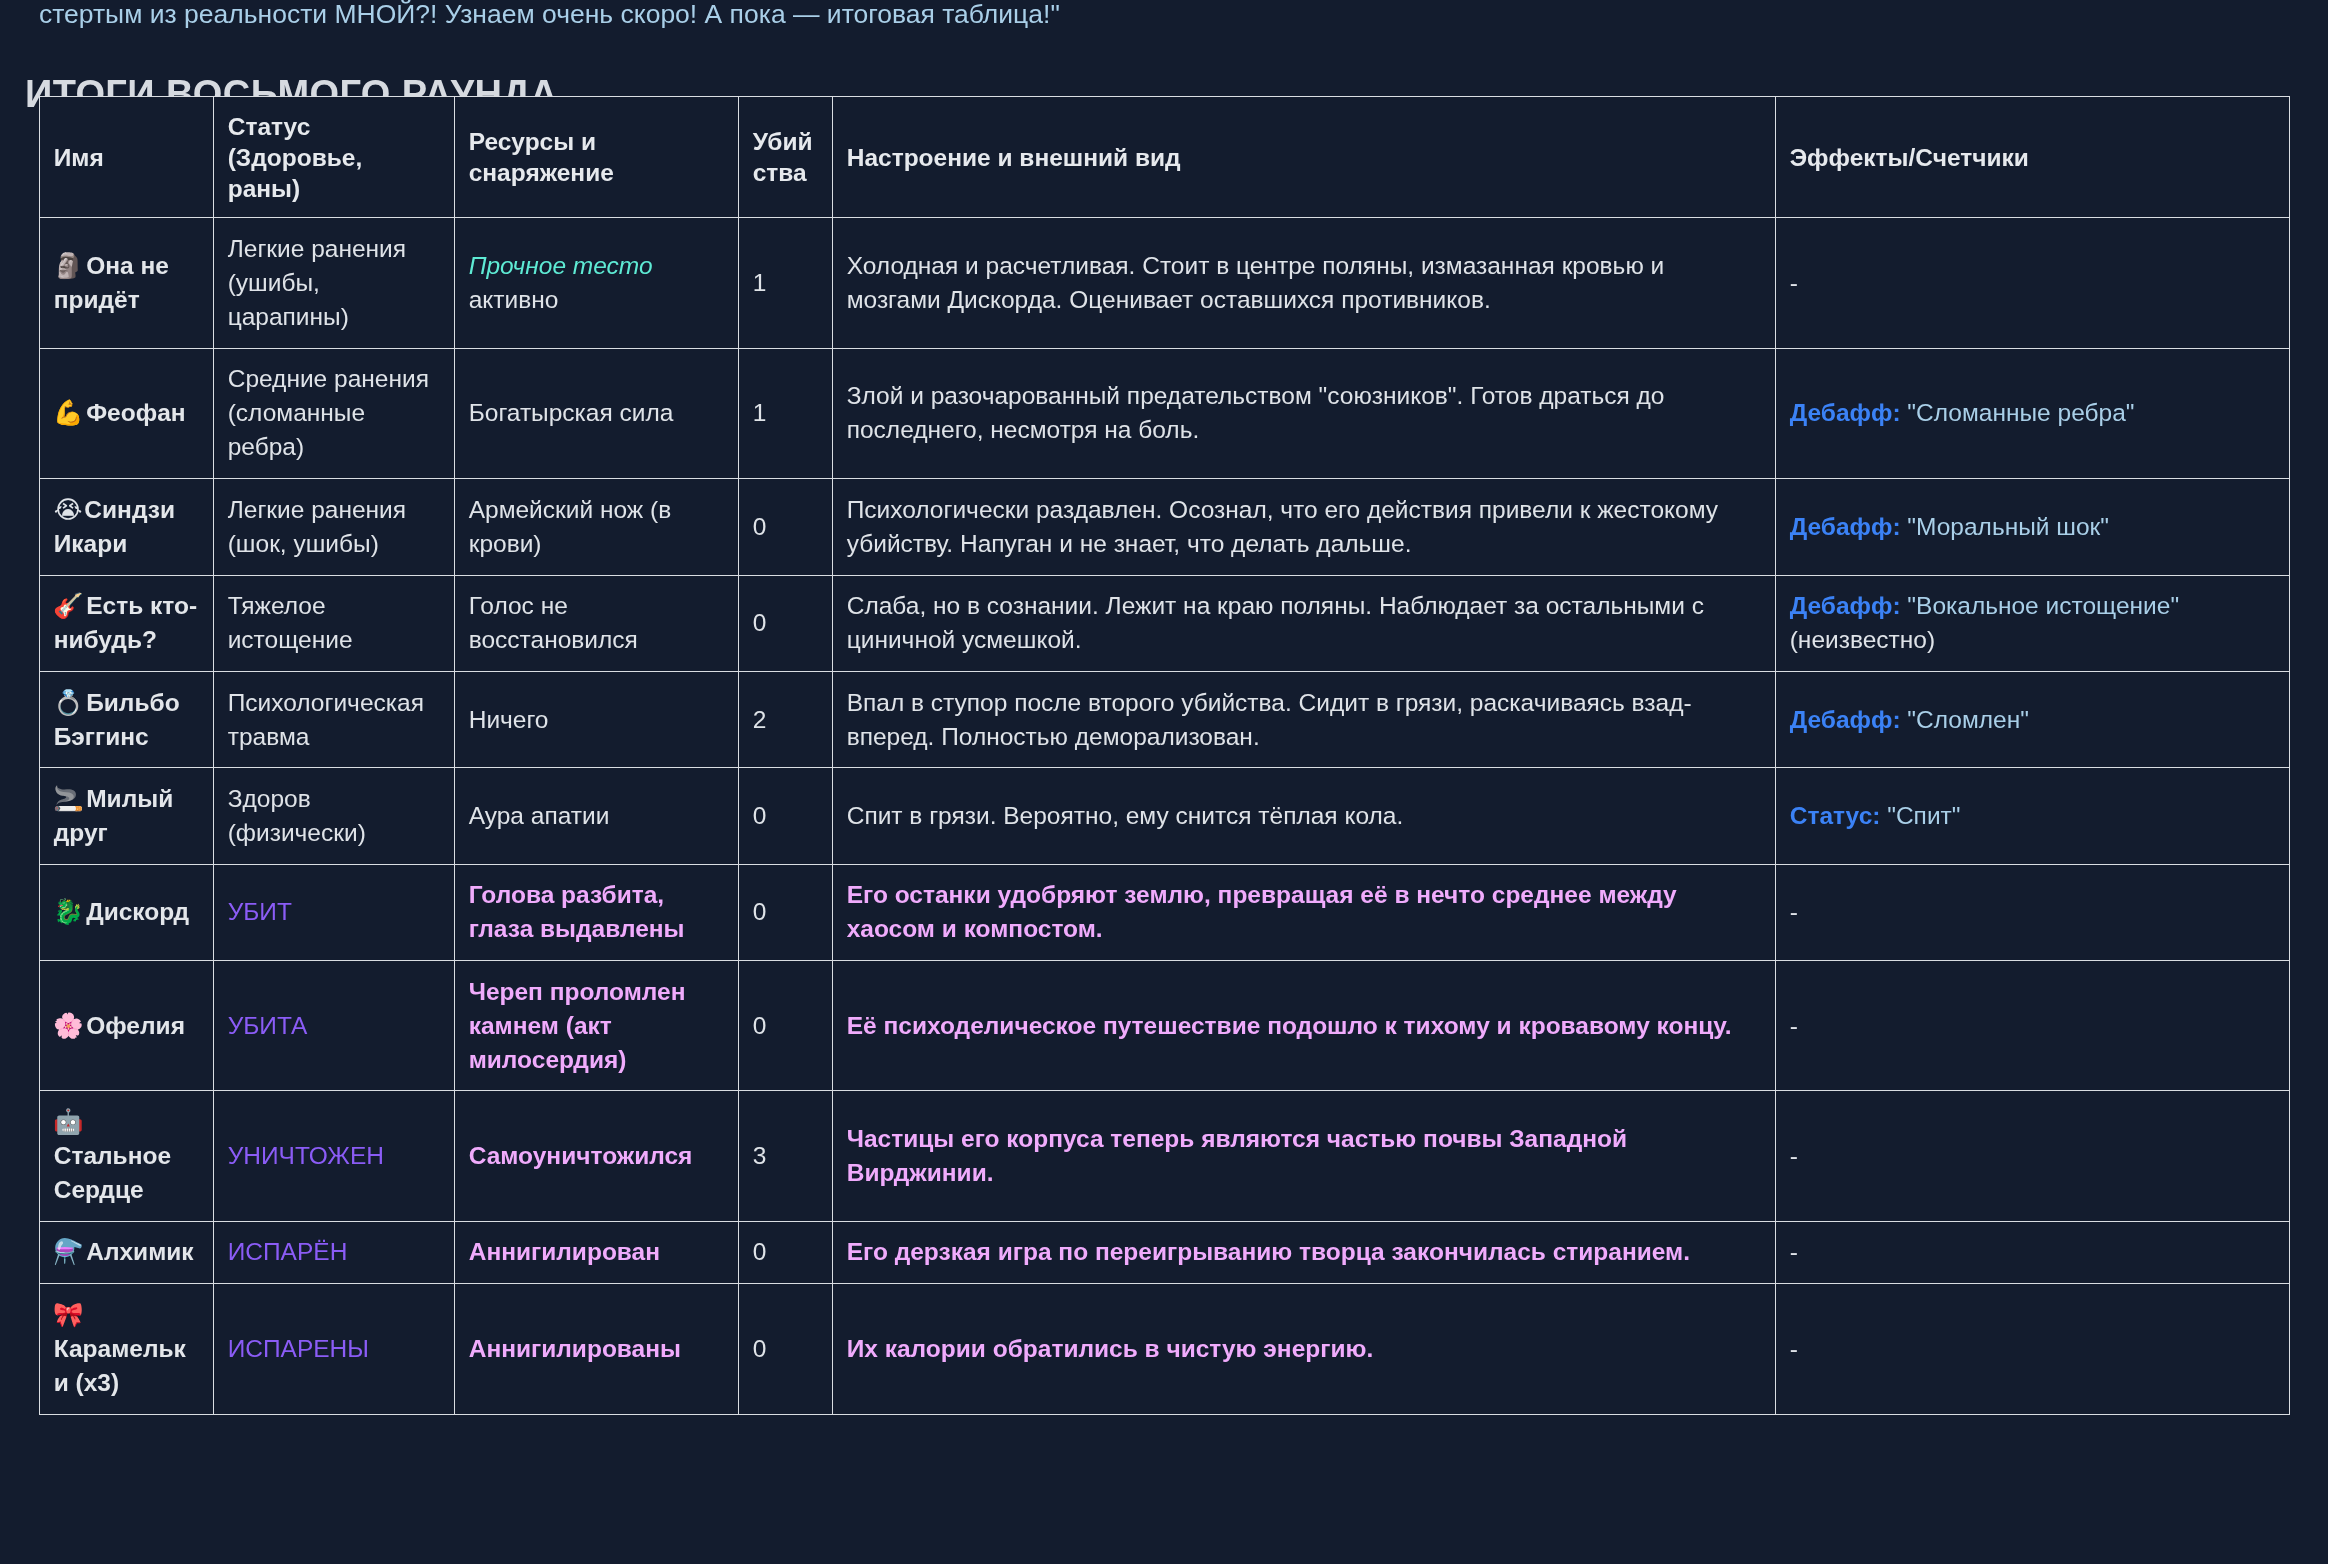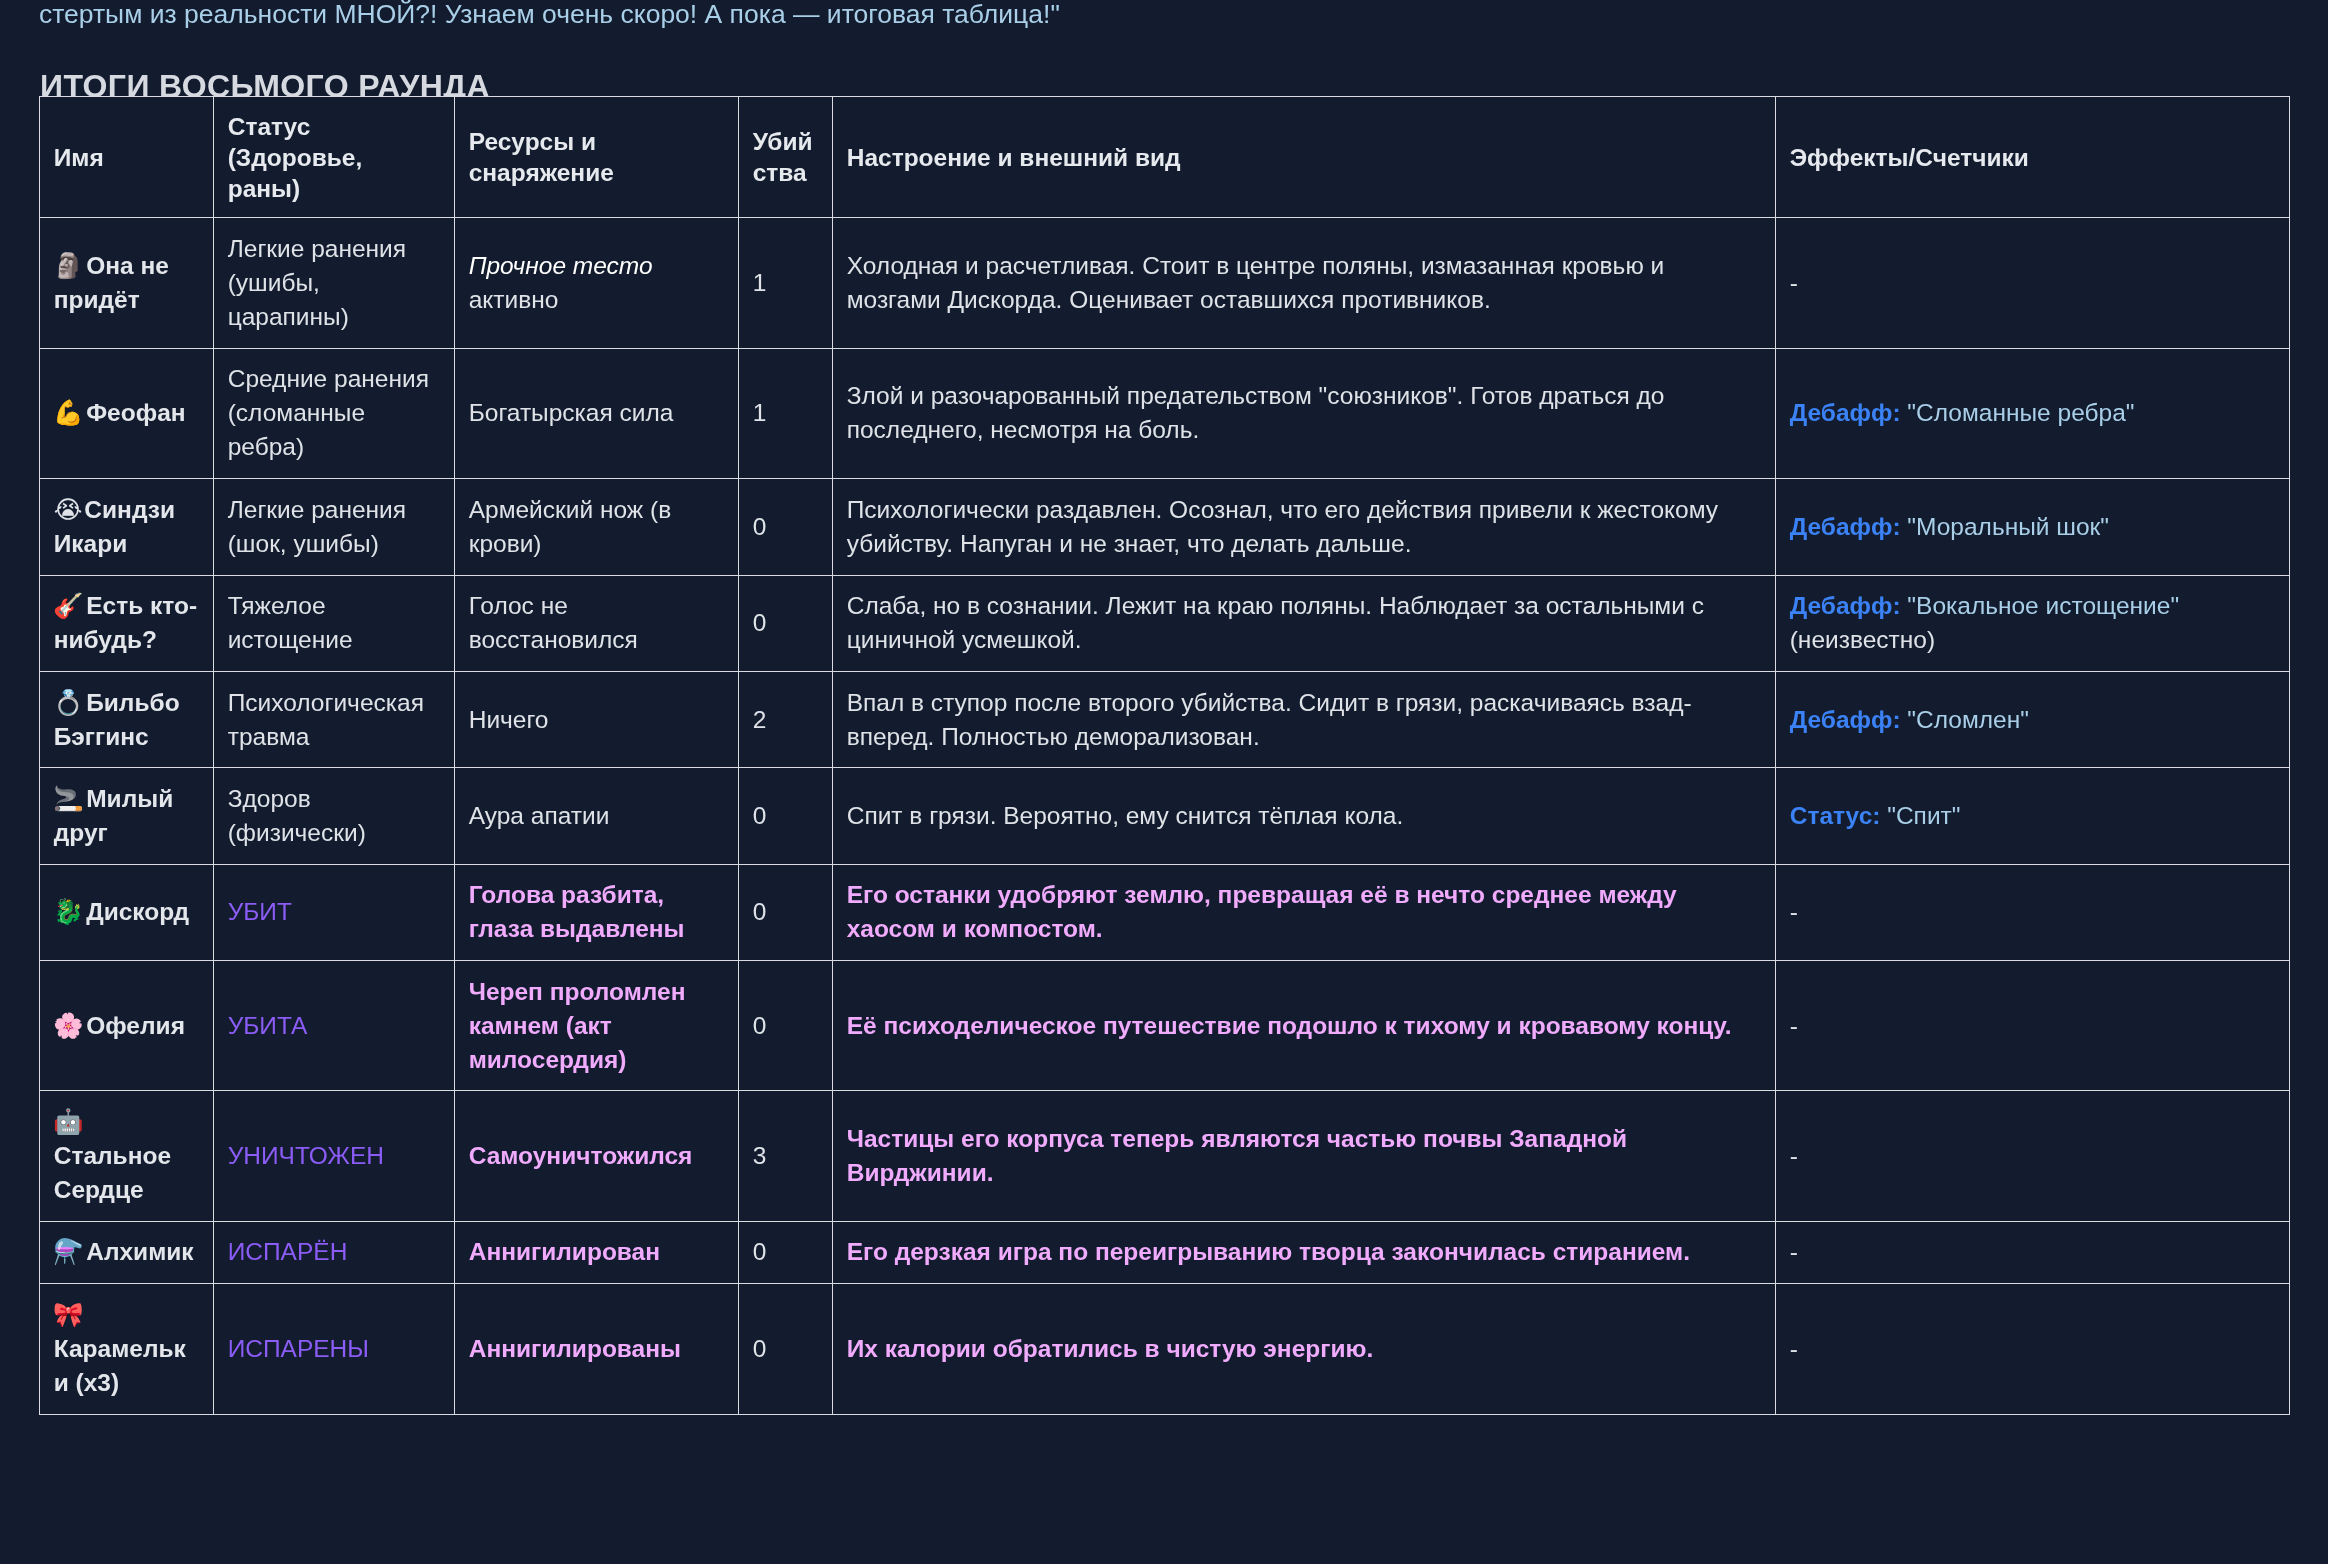--- a/index.html
+++ b/index.html
@@ -29,22 +29,22 @@
     right: 39px;
     color: #a9cfe8;
     font-size: 26.5px;
     line-height: 33px;
     white-space: nowrap;
     overflow: hidden;
   }
   .section-title {
     position: absolute;
     top: 41px;
-    left: 40px;
-    font-size: 32px;
+    left: 25px;
+    font-size: 38px;
     font-weight: bold;
     letter-spacing: 0.4px;
     color: #d6dae0;
     text-transform: uppercase;
   }
   table.results {
     position: absolute;
     top: 96px;
     left: 39px;
     width: 2250px;
@@ -81,21 +81,21 @@
   td.kills, th.kills { text-align: center; }
 
   .nm { font-weight: bold; color: #e3e6ea; }
   .emoji {
     font-family: "DejaVu Sans", sans-serif;
     font-weight: normal;
     margin-right: 2px;
   }
   .dead        { color: #8b5cf6; }
   .dead-strong { color: #f0abfc; font-weight: bold; }
-  .res-em      { font-style: italic; color: #ffffff; }
+  .res-em      { font-style: italic; color: #5eead4; }
   .fx-label    { font-weight: bold; color: #3b82f6; }
   .fx-quote    { color: #a9cfe8; }
   .fx-tail     { color: #dfe3e8; }
 </style>
 </head>
 <body>
 
 <div class="page">
 
   <div class="intro-line">стертым из реальности МНОЙ?! Узнаем очень скоро! А пока — итоговая таблица!"</div>

